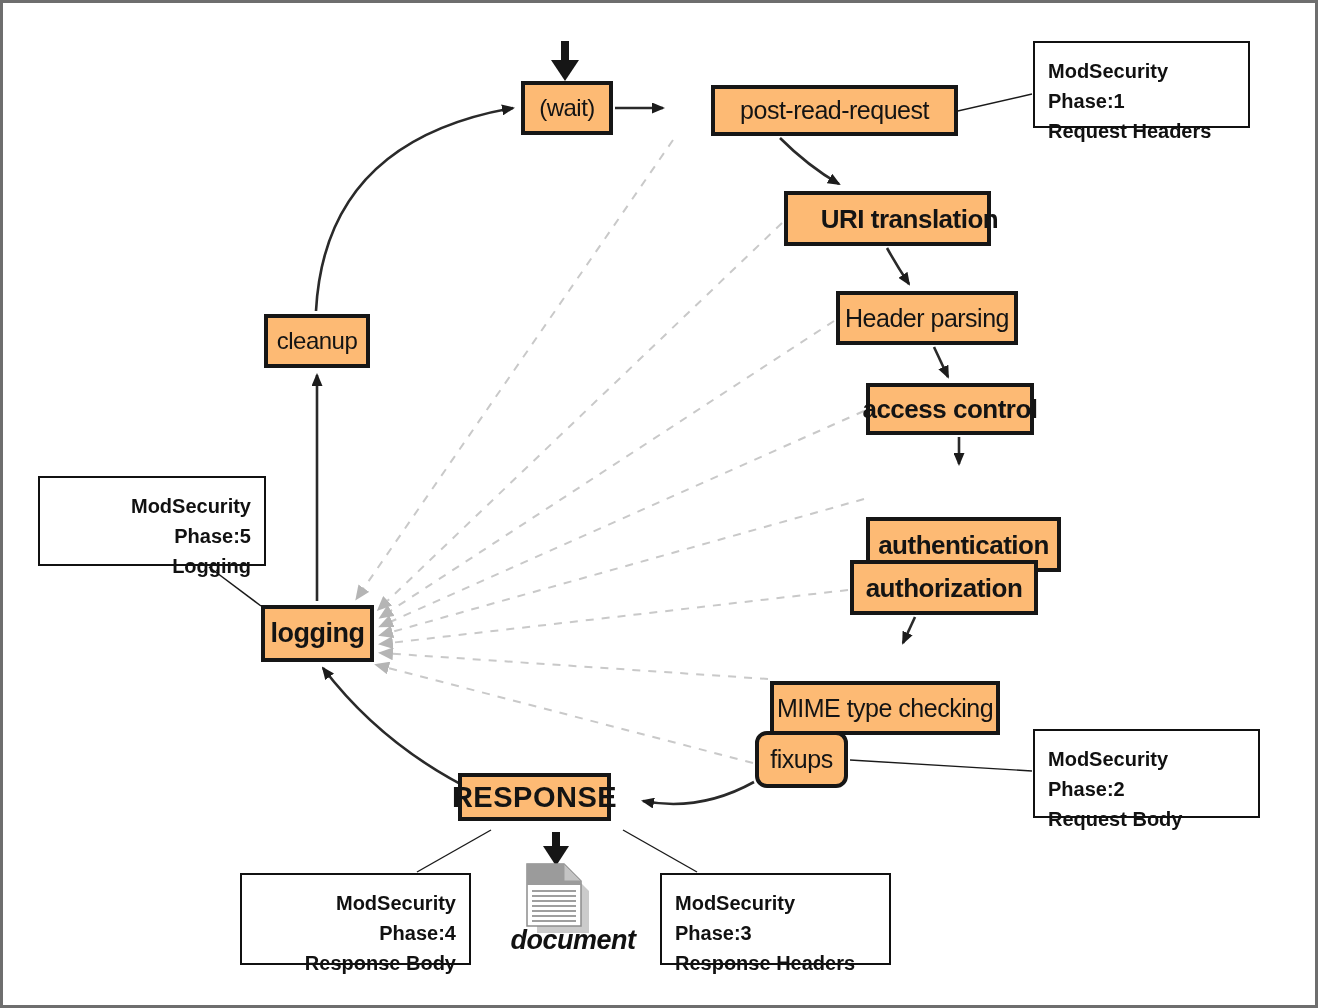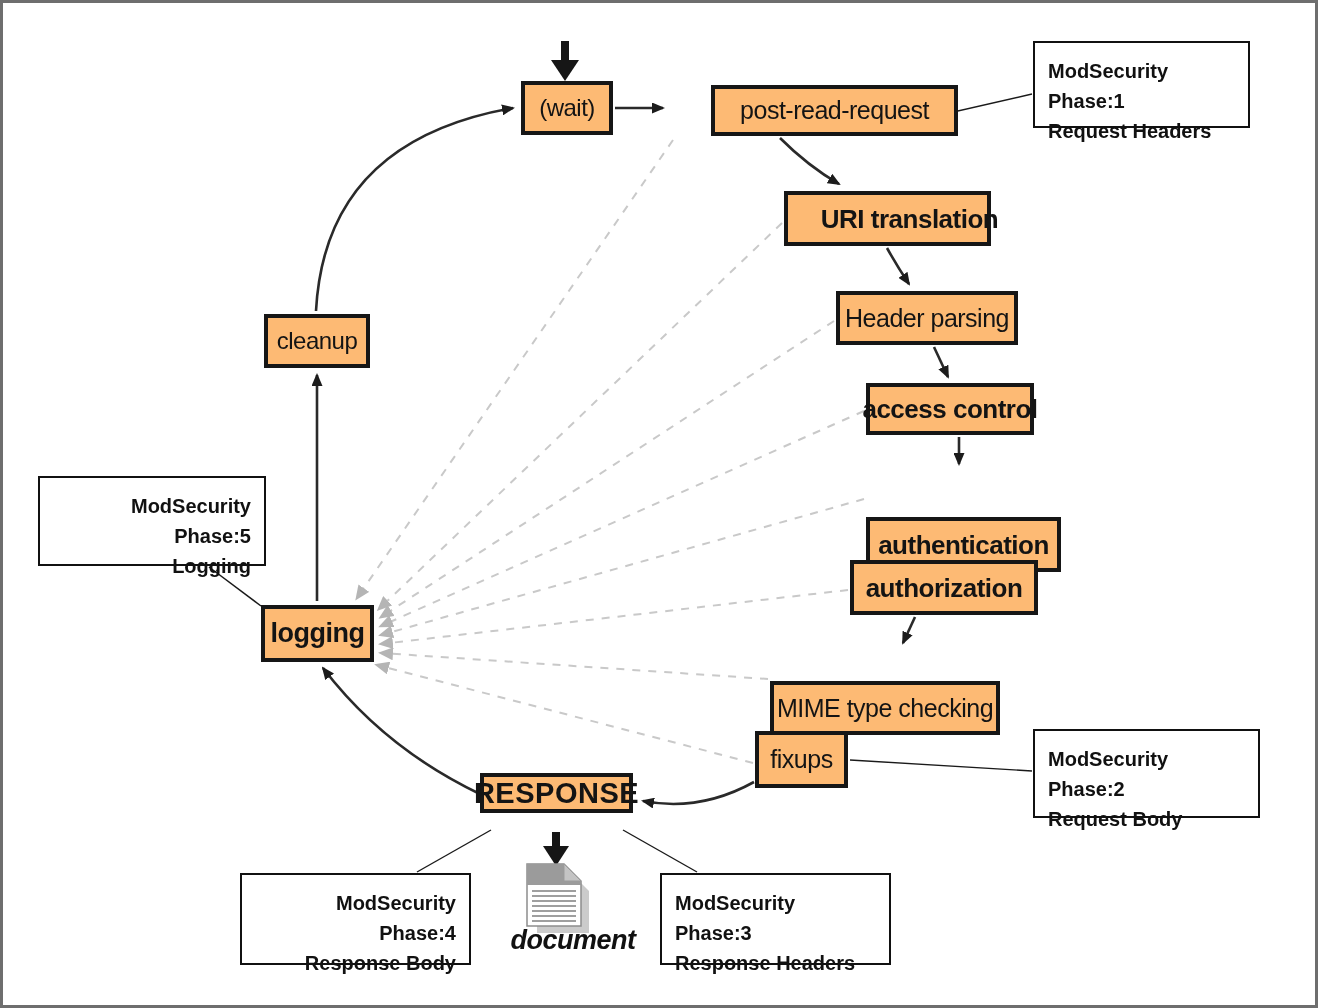--- a/index.html
+++ b/index.html
@@ -126,22 +126,22 @@
   </svg>
 
   <div class="node" style="left:518px;top:78px;width:92px;height:54px;font-size:24px;">(wait)</div>
   <div class="node" style="left:668px;top:82px;width:247px;height:51px;margin-left:40px;">post-read-request</div>
   <div class="node bold" style="left:781px;top:188px;width:207px;height:55px;padding-left:44px;">URI translation</div>
   <div class="node" style="left:833px;top:288px;width:182px;height:54px;">Header parsing</div>
   <div class="node bold" style="left:863px;top:380px;width:168px;height:52px;">access control</div>
   <div class="node bold" style="left:863px;top:482px;width:195px;height:55px;margin-top:32px;">authentication</div>
   <div class="node bold" style="left:847px;top:557px;width:188px;height:55px;">authorization</div>
   <div class="node" style="left:767px;top:646px;width:230px;height:54px;margin-top:32px;">MIME type checking</div>
-  <div class="node" style="left:752px;top:728px;width:93px;height:57px;">fixups</div>
-  <div class="node bold big" style="left:477px;top:770px;width:153px;height:40px;">RESPONSE</div>
+  <div class="node" style="left:752px;top:728px;width:93px;height:57px;border-radius:12px;">fixups</div>
+  <div class="node bold big" style="left:455px;top:770px;width:153px;height:48px;">RESPONSE</div>
   <div class="node bold" style="left:258px;top:602px;width:113px;height:57px;font-size:27px;">logging</div>
   <div class="node" style="left:261px;top:311px;width:106px;height:54px;font-size:24px;">cleanup</div>
 
   <div class="ann" style="left:1030px;top:38px;width:217px;height:87px;">
     <div>ModSecurity Phase:1</div>
     <div>Request Headers</div>
   </div>
   <div class="ann" style="left:1030px;top:726px;width:227px;height:89px;">
     <div>ModSecurity Phase:2</div>
     <div>Request Body</div>

